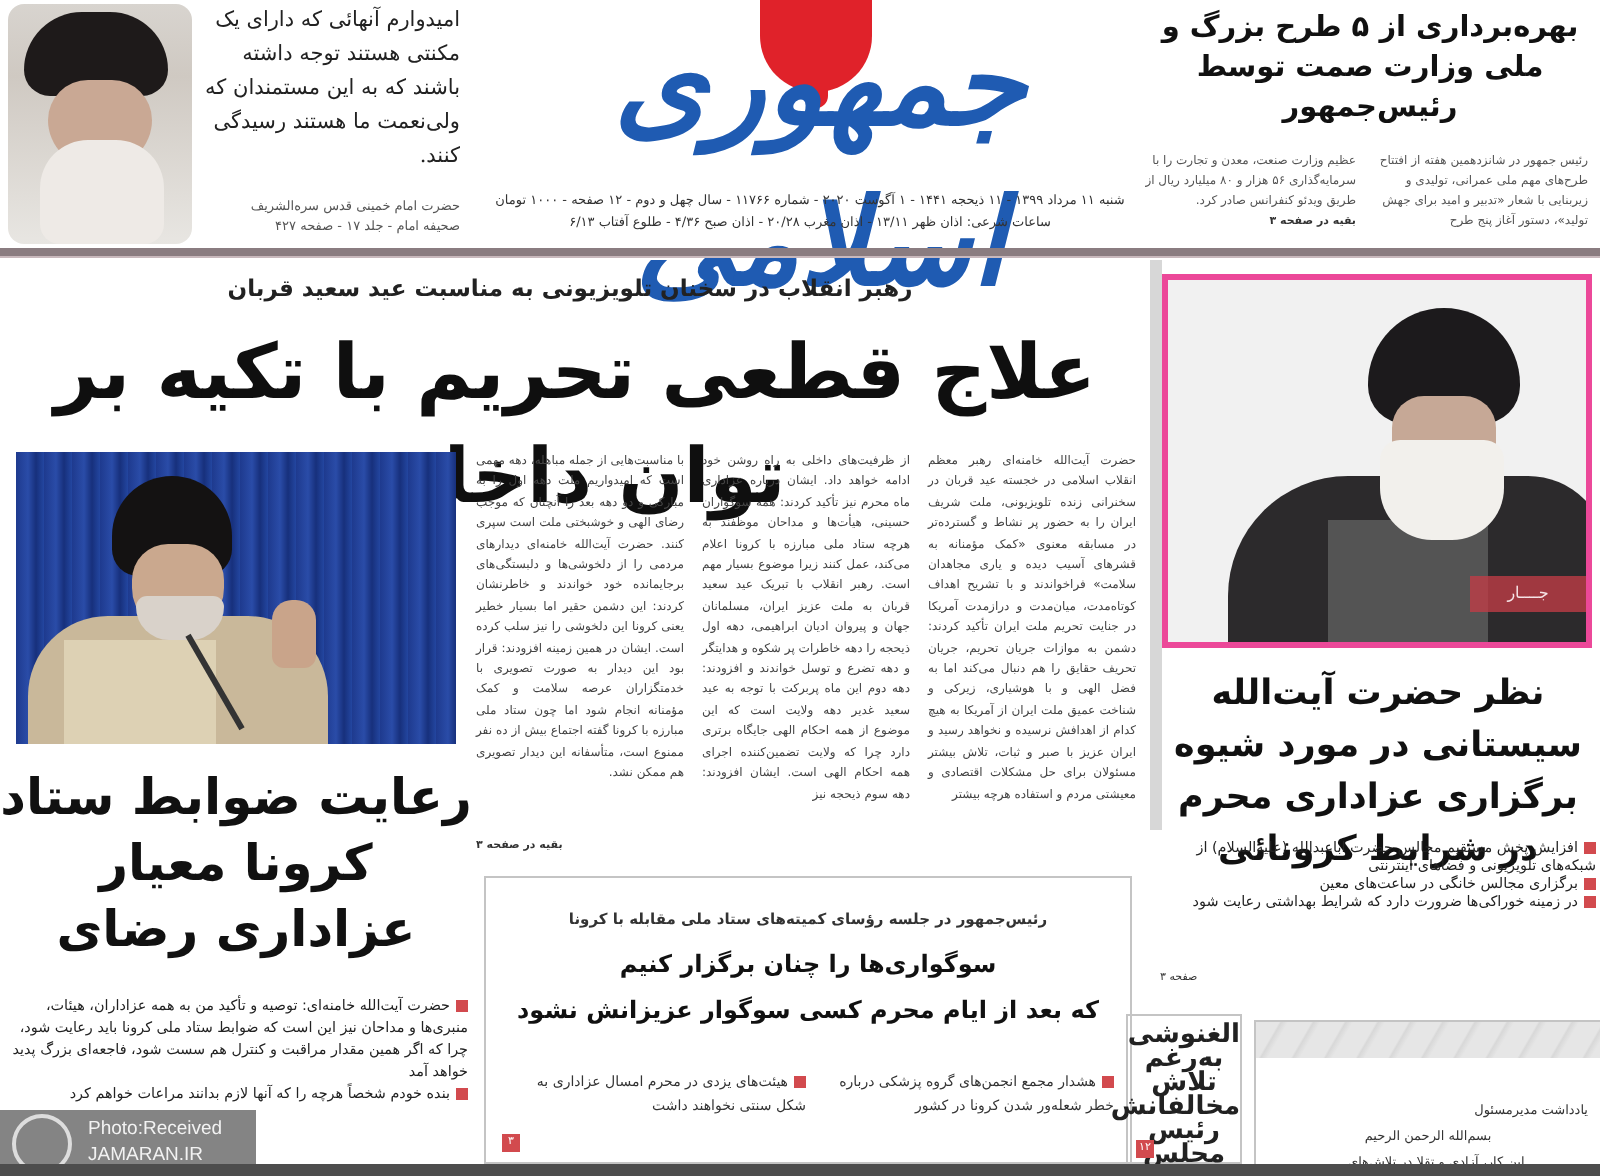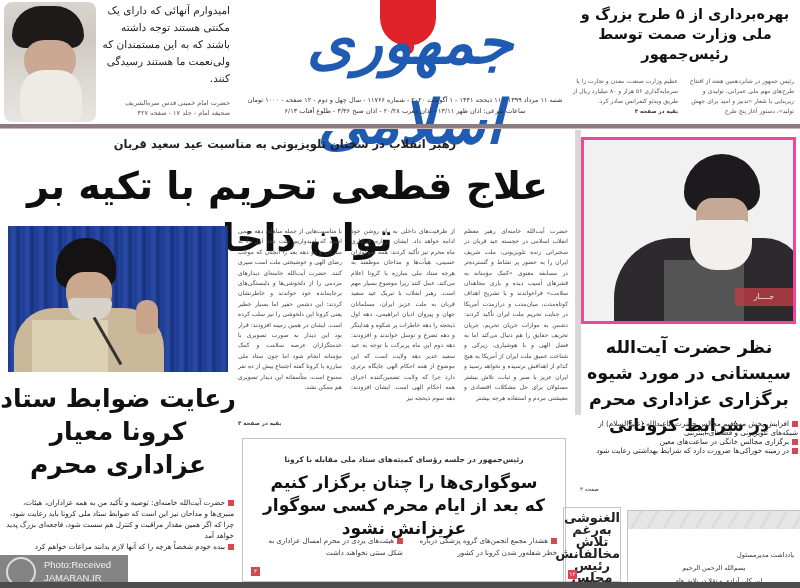--- a/index.html
+++ b/index.html
@@ -61,21 +61,21 @@
   .corona-head { left: 0; top: 382px; width: 236px; text-align: center; font-size: 25px; line-height: 33px; font-weight: bold; color: #111; }
   .corona-bullets { left: 2px; top: 497px; width: 232px; font-size: 7.2px; line-height: 11px; text-align: right; color: #222; }
   .bullet-sq { display: inline-block; width: 6px; height: 6px; background: #d24a4e; margin-left: 3px; vertical-align: middle; }
   .watermark { left: 0; top: 555px; width: 128px; height: 33px; background: rgba(110,110,110,0.85); direction: ltr; }
   .wm-logo { position: absolute; left: 6px; top: 2px; width: 30px; height: 30px; border-radius: 50%; border: 2px solid #ddd; }
   .wm-text { position: absolute; left: 44px; top: 3px; font-size: 9.5px; line-height: 13px; color: #f2f2f2; font-family: "Liberation Sans", sans-serif; }
 
   
   .rouhani-box { left: 242px; top: 438px; width: 324px; height: 144px; border: 1px solid #c4c4c4; }
   .rb-kicker { position: absolute; left: 0; top: 16px; width: 322px; text-align: center; font-size: 7.5px; font-weight: bold; color: #333; }
-  .rb-head { position: absolute; left: 0; top: 32px; width: 322px; text-align: center; font-size: 17px; line-height: 23px; font-weight: bold; color: #111; }
+  .rb-head { position: absolute; left: 0; top: 32px; width: 322px; text-align: center; font-size: 12px; line-height: 23px; font-weight: bold; color: #111; }
   .rb-b { position: absolute; top: 96px; width: 145px; font-size: 7px; line-height: 12px; color: #333; text-align: right; }
   .rb-b.r { right: 8px; }
   .rb-b.l { right: 162px; }
   .page-badge { position: absolute; width: 9px; height: 9px; background: #d24a4e; color: #fff; font-size: 5.5px; text-align: center; line-height: 9px; }
 
   
   .sistani-photo { left: 581px; top: 137px; width: 215px; height: 187px; border: 3px solid #ec4899; background: #f1f1f1; overflow: hidden; }
   .sistani-photo .turban { position: absolute; left: 100px; top: 14px; width: 76px; height: 58px; background: #1c1a1c; border-radius: 40px 40px 20px 20px; }
   .sistani-photo .face { position: absolute; left: 112px; top: 58px; width: 52px; height: 40px; background: #c6a896; border-radius: 16px; }
   .sistani-photo .beard { position: absolute; left: 106px; top: 80px; width: 62px; height: 50px; background: #f2f0ec; border-radius: 10px 10px 26px 26px; }
@@ -154,21 +154,21 @@
 
 <div class="abs article-cols">
   <div class="article-col a1">حضرت آیت‌الله خامنه‌ای رهبر معظم انقلاب اسلامی در خجسته عید قربان در سخنرانی زنده تلویزیونی، ملت شریف ایران را به حضور پر نشاط و گسترده‌تر در مسابقه معنوی «کمک مؤمنانه به قشرهای آسیب دیده و یاری مجاهدان سلامت» فراخواندند و با تشریح اهداف کوتاه‌مدت، میان‌مدت و درازمدت آمریکا در جنایت تحریم ملت ایران تأکید کردند: دشمن به موازات جریان تحریم، جریان تحریف حقایق را هم دنبال می‌کند اما به فضل الهی و با هوشیاری، زیرکی و شناخت عمیق ملت ایران از آمریکا به هیچ کدام از اهدافش نرسیده و نخواهد رسید و ایران عزیز با صبر و ثبات، تلاش بیشتر مسئولان برای حل مشکلات اقتصادی و معیشتی مردم و استفاده هرچه بیشتر</div>
   <div class="article-col a2">از ظرفیت‌های داخلی به راه روشن خود ادامه خواهد داد. ایشان درباره عزاداری ماه محرم نیز تأکید کردند: همه سوگواران حسینی، هیأت‌ها و مداحان موظفند به هرچه ستاد ملی مبارزه با کرونا اعلام می‌کند، عمل کنند زیرا موضوع بسیار مهم است. رهبر انقلاب با تبریک عید سعید قربان به ملت عزیز ایران، مسلمانان جهان و پیروان ادیان ابراهیمی، دهه اول ذیحجه را دهه خاطرات پر شکوه و هدایتگر و دهه تضرع و توسل خواندند و افزودند: دهه دوم این ماه پربرکت با توجه به عید سعید غدیر دهه ولایت است که این موضوع از همه احکام الهی جایگاه برتری دارد چرا که ولایت تضمین‌کننده اجرای همه احکام الهی است. ایشان افزودند: دهه سوم ذیحجه نیز</div>
   <div class="article-col a3">با مناسبت‌هایی از جمله مباهله، دهه مهمی است که امیدواریم ملت دهه اول را به مبارکی و دو دهه بعد را آنچنان که موجب رضای الهی و خوشبختی ملت است سپری کنند. حضرت آیت‌الله خامنه‌ای دیدارهای مردمی را از دلخوشی‌ها و دلبستگی‌های برجایمانده خود خواندند و خاطرنشان کردند: این دشمن حقیر اما بسیار خطیر یعنی کرونا این دلخوشی را نیز سلب کرده است. ایشان در همین زمینه افزودند: قرار بود این دیدار به صورت تصویری با خدمتگزاران عرصه سلامت و کمک مؤمنانه انجام شود اما چون ستاد ملی مبارزه با کرونا گفته اجتماع بیش از ده نفر ممنوع است، متأسفانه این دیدار تصویری هم ممکن نشد.</div>
 </div>
 <div class="abs article-cont">بقیه در صفحه ۳</div>
 
 <div class="abs rule-vert"></div>
 
-<div class="abs corona-head">رعایت ضوابط ستاد کرونا معیار عزاداری محرم</div>
+<div class="abs corona-head">رعایت ضوابط ستاد کرونا معیار عزاداری رضای</div>
 <div class="abs corona-bullets">
   <div><span class="bullet-sq"></span><span>حضرت آیت‌الله خامنه‌ای: توصیه و تأکید من به همه عزاداران، هیئات، منبری‌ها و مداحان نیز این است که ضوابط ستاد ملی کرونا باید رعایت شود، چرا که اگر همین مقدار مراقبت و کنترل هم سست شود، فاجعه‌ای بزرگ پدید خواهد آمد</span></div>
   <div><span class="bullet-sq"></span><span>بنده خودم شخصاً هرچه را که آنها لازم بدانند مراعات خواهم کرد</span></div>
 </div>
 <div class="abs watermark">
   <div class="wm-logo"></div>
   <div class="wm-text">
     <div>Photo:Received</div>
     <div>JAMARAN.IR</div>
   </div>

